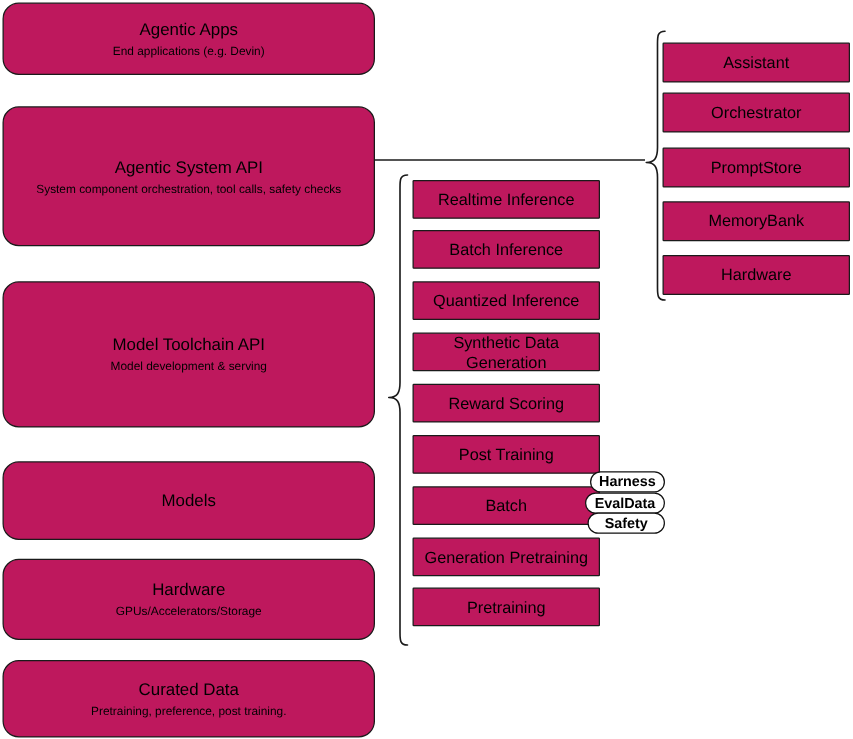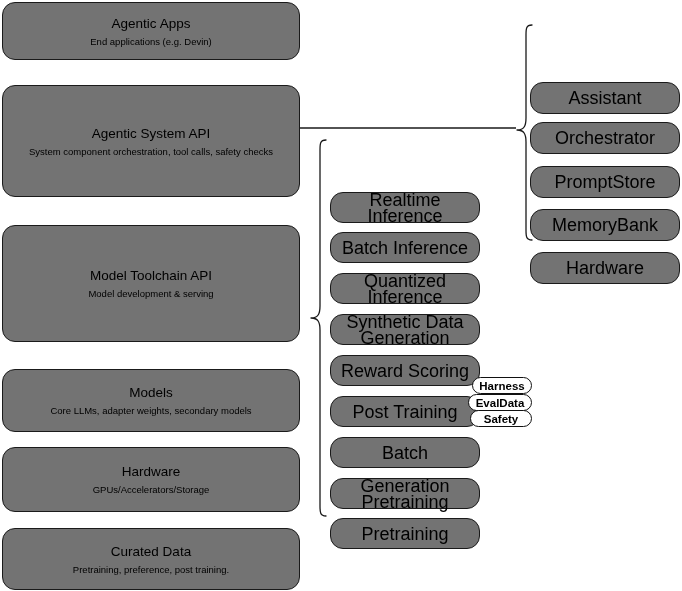--- a/index.html
+++ b/index.html
@@ -15,21 +15,21 @@
     position: relative;
     width: 682px;
     height: 591px;
     background: #ffffff;
     overflow: hidden;
   }
   .node {
     position: absolute;
     box-sizing: border-box;
     border: 1.3px solid #1a1a1a;
-    background: #737373;
+    background: #be185d;
     display: flex;
     flex-direction: column;
     align-items: center;
     justify-content: center;
     text-align: center;
   }
   .layer {
     border-radius: 13px;
   }
   .layer .title {
@@ -37,24 +37,23 @@
     line-height: 17px;
     color: #000;
   }
   .layer .subtitle {
     font-size: 9.5px;
     line-height: 13px;
     color: #000;
     margin-top: 3px;
   }
   .pillbox {
-    border-radius: 13px;
-    font-size: 18px;
+    border-radius: 1px;
+    font-size: 13px;
     line-height: 16px;
-    margin-top: 48px;
   }
   .minipill {
     border-radius: 999px;
     border: 1.3px solid #111;
     background: #ffffff;
     font-size: 11.5px;
     line-height: 14px;
     z-index: 5;
     font-weight: bold;
   }
@@ -87,21 +86,20 @@
     <div class="subtitle">System component orchestration, tool calls, safety checks</div>
   </div>
 
   <div class="node layer" style="left:2px; top:225px; width:298px; height:117px;">
     <div class="title">Model Toolchain API</div>
     <div class="subtitle">Model development &amp; serving</div>
   </div>
 
   <div class="node layer" style="left:2px; top:369px; width:298px; height:63px;">
     <div class="title">Models</div>
-    <div class="subtitle">Core LLMs, adapter weights, secondary models</div>
   </div>
 
   <div class="node layer" style="left:2px; top:447px; width:298px; height:65px;">
     <div class="title">Hardware</div>
     <div class="subtitle">GPUs/Accelerators/Storage</div>
   </div>
 
   <div class="node layer" style="left:2px; top:528px; width:298px; height:62px;">
     <div class="title">Curated Data</div>
     <div class="subtitle">Pretraining, preference, post training.</div>

